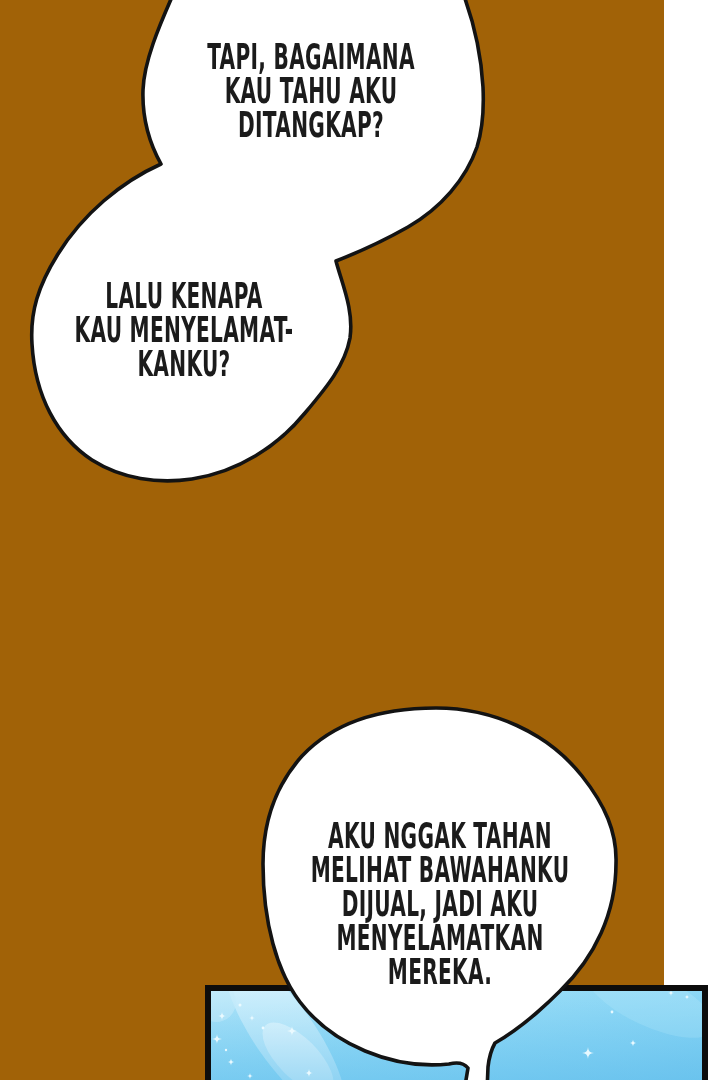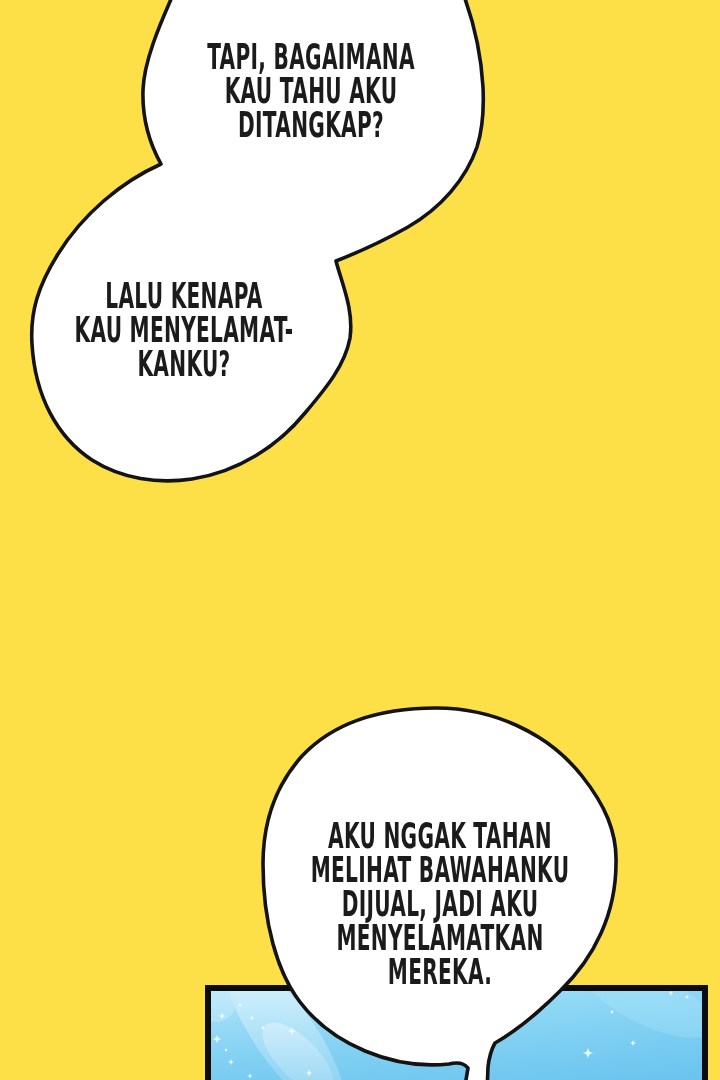--- a/index.html
+++ b/index.html
@@ -6,23 +6,23 @@
     margin: 0;
     padding: 0;
     background: #ffffff;
     width: 720px;
     height: 1080px;
     overflow: hidden;
     font-family: "DejaVu Sans", "Liberation Sans", sans-serif;
   }
   #stage {
     position: relative;
-    width: 720px;
+    width: 664px;
     height: 1080px;
-    background: #fde047;
+    background: #a16207;
   }
   #art {
     position: absolute;
     left: 0; top: 0;
     width: 720px;
     height: 1080px;
     display: block;
   }
   .bubble-text {
     position: absolute;

